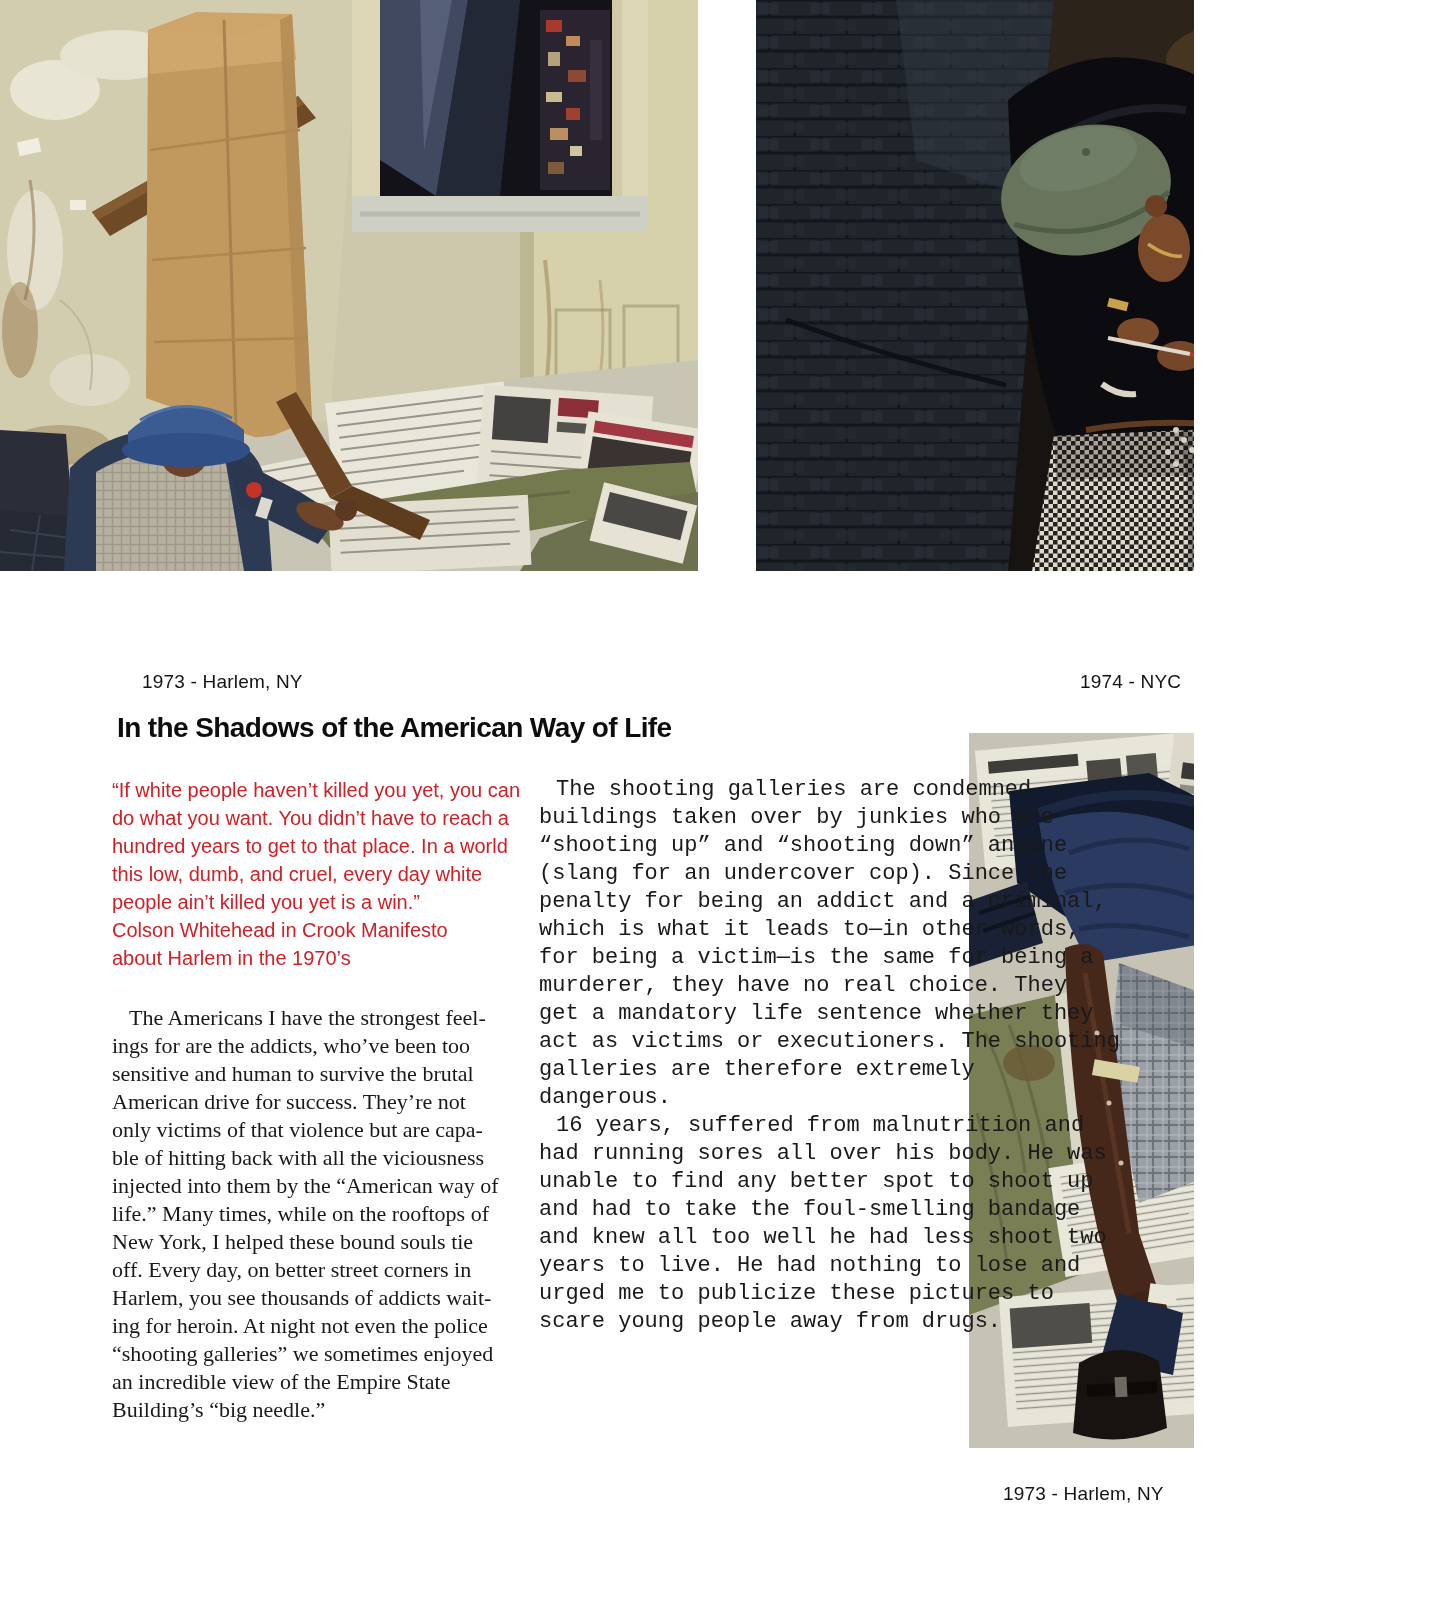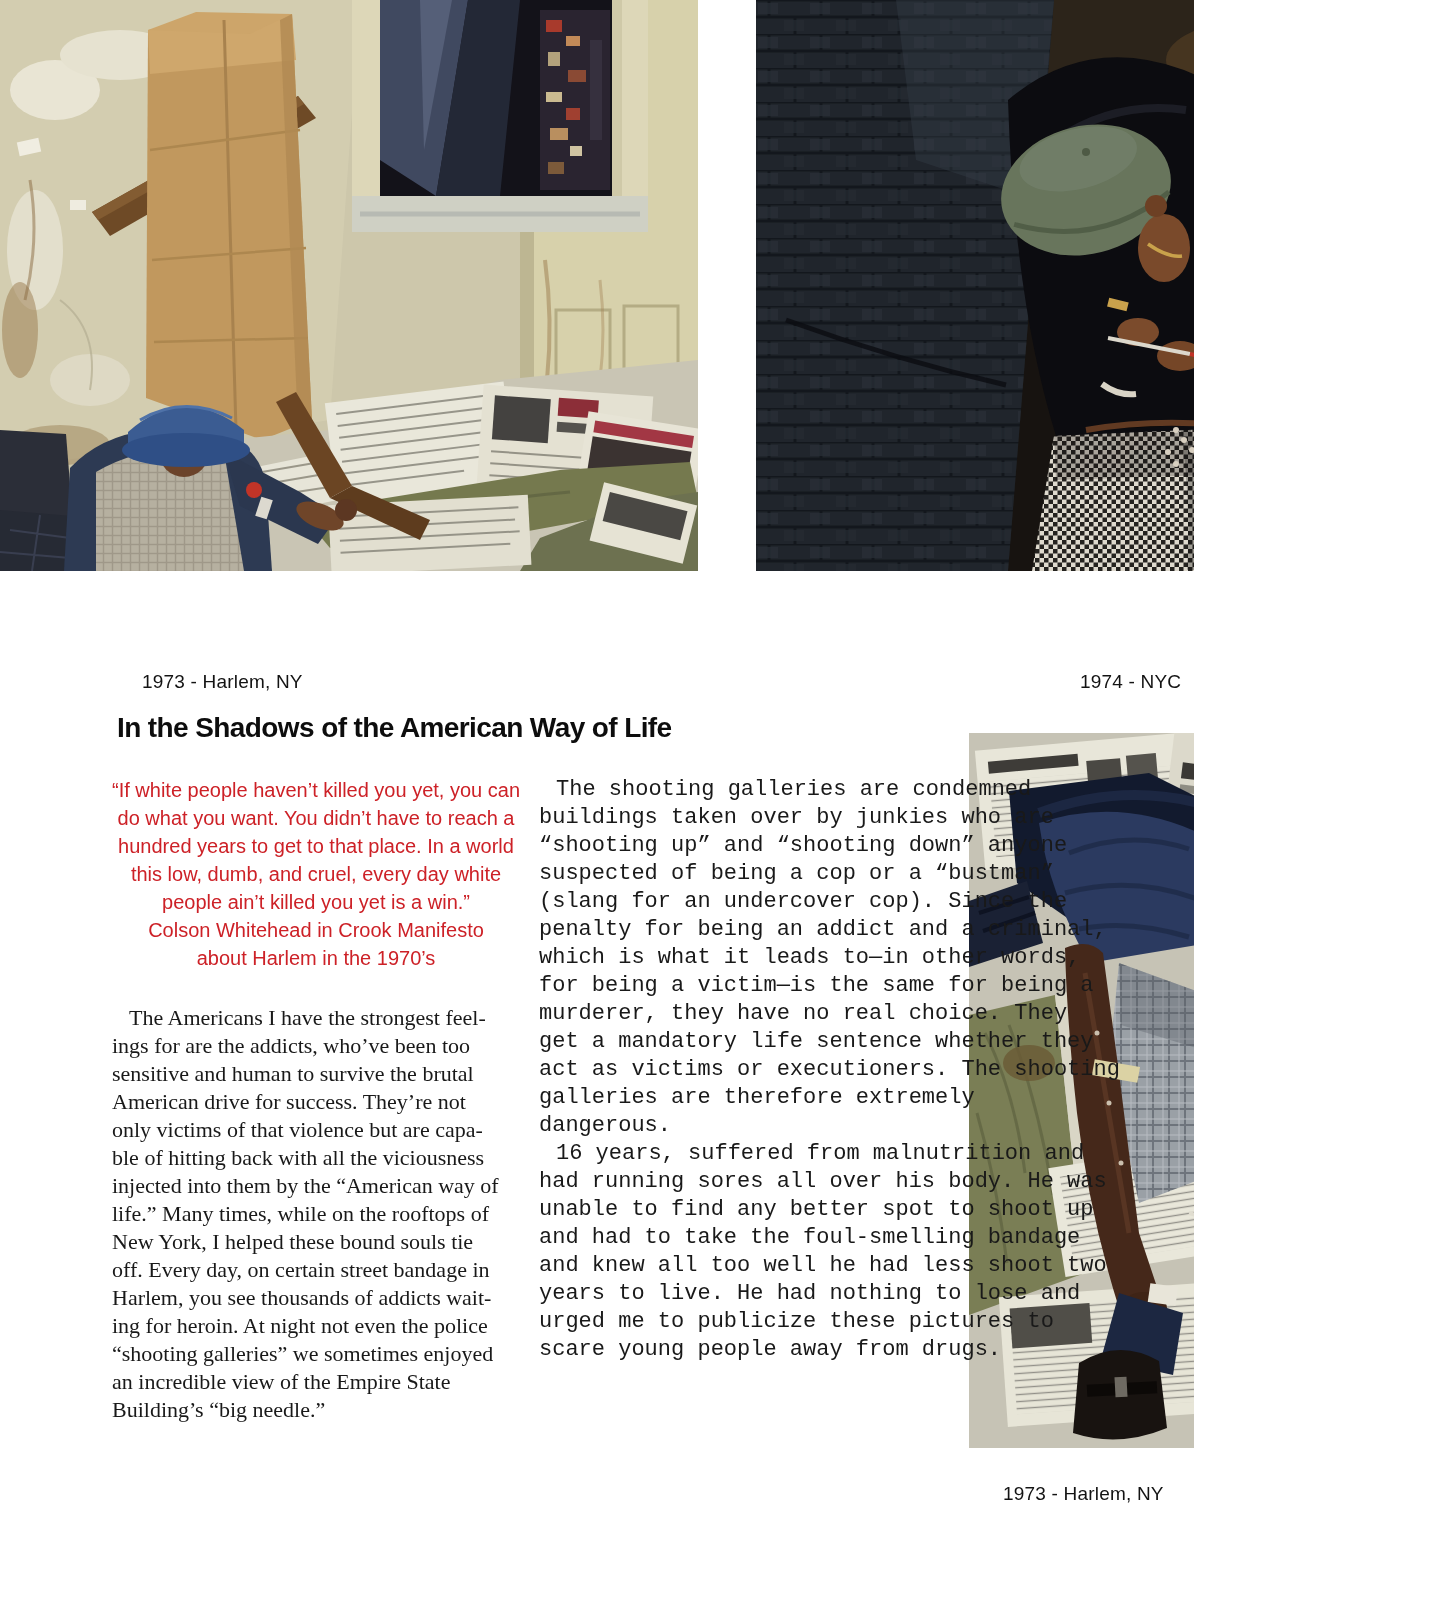--- a/index.html
+++ b/index.html
@@ -305,54 +305,53 @@
       <rect x="330" y="486" width="30" height="10" fill="#c55a32" transform="rotate(18 345 491)"></rect>
       <path d="M380,600 q40,20 70,16" stroke="#efece0" stroke-width="3" fill="none"></path>
     </svg>
   </figure>
 
   <div class="caption" id="cap1">1973 - Harlem, NY</div>
   <div class="caption" id="cap2">1974 - NYC</div>
 
   <h1 class="headline">In the Shadows of the American Way of Life</h1>
 
-  <div class="quote" style="color: rgb(205, 33, 39); text-align: center;">
+  <div class="quote" style="color: rgb(205, 33, 39);">
       <div class="line">“If white people haven’t killed you yet, you can</div>
       <div class="line">do what you want. You didn’t have to reach a</div>
       <div class="line">hundred years to get to that place. In a world</div>
       <div class="line">this low, dumb, and cruel, every day white</div>
       <div class="line">people ain’t killed you yet is a win.”</div>
       <div class="line">Colson Whitehead in Crook Manifesto</div>
       <div class="line">about Harlem in the 1970’s</div>
     </div>
 
   <div class="serifcol para" id="col1">
       <div class="line">The Americans I have the strongest feel-</div>
       <div class="line">ings for are the addicts, who’ve been too</div>
       <div class="line">sensitive and human to survive the brutal</div>
       <div class="line">American drive for success. They’re not</div>
       <div class="line">only victims of that violence but are capa-</div>
       <div class="line">ble of hitting back with all the viciousness</div>
       <div class="line">injected into them by the “American way of</div>
       <div class="line">life.” Many times, while on the rooftops of</div>
       <div class="line">New York, I helped these bound souls tie</div>
-      <div class="line">off. Every day, on certain street bandage in</div>
+      <div class="line">off. Every day, on better street corners in</div>
       <div class="line">Harlem, you see thousands of addicts wait-</div>
       <div class="line">ing for heroin. At night not even the police</div>
       <div class="line">“shooting galleries” we sometimes enjoyed</div>
       <div class="line">an incredible view of the Empire State</div>
       <div class="line">Building’s “big needle.”</div>
     </div>
 
   <div class="serifcol" id="col2">
     <div class="para">
         <div class="line">The shooting galleries are condemned</div>
         <div class="line">buildings taken over by junkies who are</div>
         <div class="line">“shooting up” and “shooting down” anyone</div>
-        <div class="line">suspected of being a cop or a “bustman”</div>
         <div class="line">(slang for an undercover cop). Since the</div>
         <div class="line">penalty for being an addict and a criminal,</div>
         <div class="line">which is what it leads to—in other words,</div>
         <div class="line">for being a victim—is the same for being a</div>
         <div class="line">murderer, they have no real choice. They</div>
         <div class="line">get a mandatory life sentence whether they</div>
         <div class="line">act as victims or executioners. The shooting</div>
         <div class="line">galleries are therefore extremely</div>
         <div class="line">dangerous.</div>
       </div>

